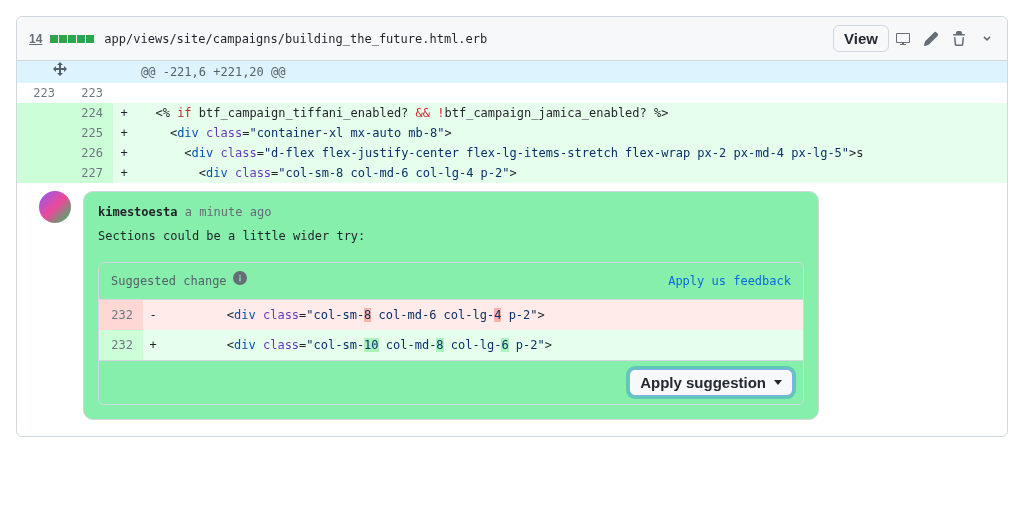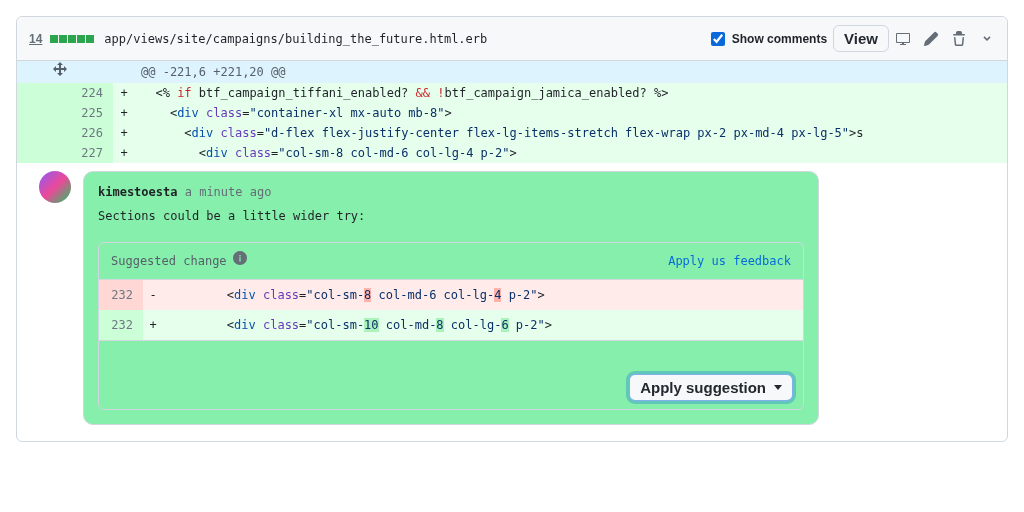--- a/index.html
+++ b/index.html
@@ -58,21 +58,20 @@
   padding: 4px 10px;
   border-radius: 6px;
   font-size: 15px;
   font-weight: 600;
   cursor: pointer;
   color: #24292f;
 }
 .btn-primary-focus {
   box-shadow: 0 0 0 3px rgba(9,105,218,0.3);
   border-color: rgba(9,105,218,0.5);
-  margin-top: 25px;
 }
 .icons { display: flex; gap: 12px; align-items: center; color: #656d76; }
 .icons svg { display: block; }
 .code-table { width: 100%; border-collapse: collapse; font-family: var(--mono); font-size: 12px; }
 .code-table td { padding: 0; line-height: 20px; }
 td.num {
   width: 48px;
   min-width: 48px;
   text-align: right;
   padding-right: 10px;
@@ -143,24 +142,20 @@
       <span class="change-count">14</span>
       <span class="diff-bar">
           <span></span>
           <span></span>
           <span></span>
           <span></span>
           <span></span>
         </span>
       <span class="filename">app/views/site/campaigns/building_the_future.html.erb</span>
       <span class="spacer"></span>
-      <label class="show-comments">
-        <input type="checkbox" checked="" style="">
-        <span>Show comments</span>
-      </label>
       <button class="btn">View</button>
       <span class="icons">
         <span>
           <svg width="16" height="16" viewBox="0 0 16 16" fill="currentColor">
               <path d="M1 3a1 1 0 011-1h12a1 1 0 011 1v8a1 1 0 01-1 1H9v1h2v1H5v-1h2v-1H2a1 1 0 01-1-1V3zm1 0v8h12V3H2z"></path>
             </svg>
         </span>
         <span>
           <svg width="16" height="16" viewBox="0 0 16 16" fill="currentColor">
               <path d="M11.013 1.427a1.75 1.75 0 012.474 0l1.086 1.086a1.75 1.75 0 010 2.474l-8.61 8.61c-.21.21-.47.364-.756.445l-3.251.93a.75.75 0 01-.927-.928l.929-3.25a1.75 1.75 0 01.445-.758l8.61-8.61z"></path>
@@ -183,20 +178,26 @@
       <tbody id="diff-body">
         <tr class="hunk">
           <td class="num expand" colspan="2">
             <svg width="16" height="16" viewBox="0 0 16 16" fill="#57606a">
                 <path d="M8 1l3 3H9v3h3V5l3 3-3 3V9H9v3h2l-3 3-3-3h2V9H4v2L1 8l3-3v2h3V4H5l3-3z"></path>
               </svg>
           </td>
           <td class="marker"></td>
           <td class="code">@@ -221,6 +221,20 @@</td>
         </tr>
+          <tr>
+            <td class="num">223</td>
+            <td class="num">223</td>
+            <td class="marker"></td>
+            <td class="code"><span></span></td>
+          </tr>
           <tr class="add">
             <td class="num"></td>
             <td class="num">224</td>
             <td class="marker">+</td>
             <td class="code">  <span><span>&lt;% </span><span class="kw-red">if</span><span> btf_campaign_tiffani_enabled? </span><span class="kw-sym">&amp;&amp;</span><span> </span><span class="kw-sym">!</span><span>btf_campaign_jamica_enabled? %&gt;</span></span></td>
           </tr>
           <tr class="add">
             <td class="num"></td>
             <td class="num">225</td>
             <td class="marker">+</td>

